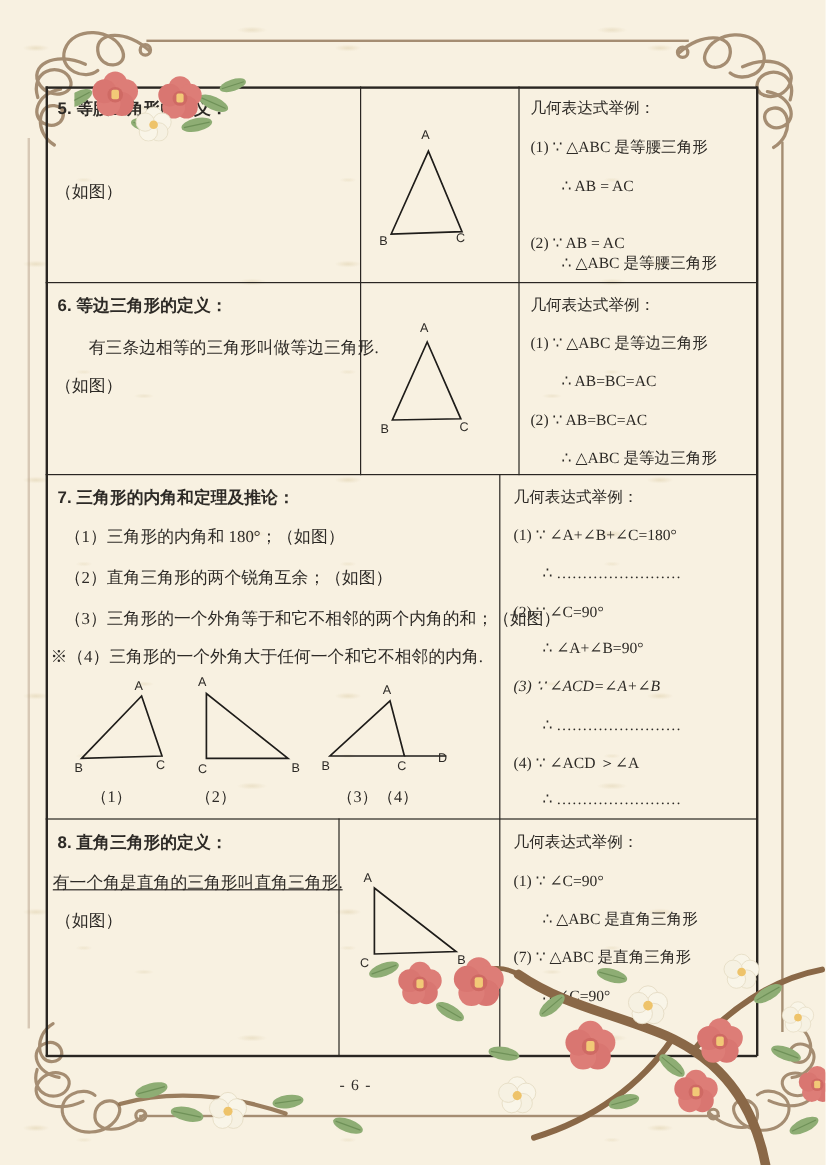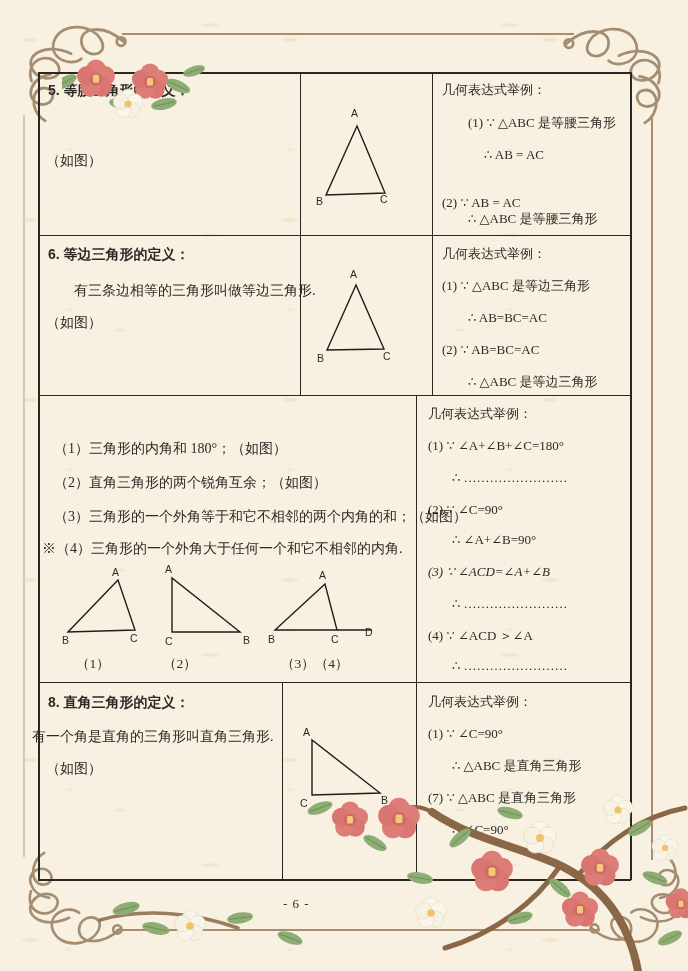--- a/index.html
+++ b/index.html
@@ -101,40 +101,41 @@
 
   <div class="ln bold" style="left:48px; top:82px;">5. 等腰三角形的定义：</div>
   <div class="ln" style="left:46px; top:152px;">（如图）</div>
   <svg class="fig" style="left:300px; top:72px;" width="132" height="163" viewBox="0 0 132 163">
     <path d="M57 54 L26 123 L85 121 Z" fill="none" stroke="#1f1d1a" stroke-width="1.4"></path>
   </svg>
   <span class="lbl" style="left:351px; top:107px;">A</span>
   <span class="lbl" style="left:316px; top:195px;">B</span>
   <span class="lbl" style="left:380px; top:193px;">C</span>
   <div class="ln ex bold" style="left:442px; top:82px; font-weight:normal;">几何表达式举例：</div>
-  <div class="ln ex" style="left:468px; top:115px;text-align:right;">(1) ∵ △ABC 是等腰三角形</div>
-  <div class="ln ex" style="left:484px; top:147px;">∴ AB = AC</div>
+  <div class="ln ex" style="left:442px; top:115px;text-align:right;">(1) ∵ △ABC 是等腰三角形</div>
+  <div class="ln ex" style="left:468px; top:147px;">∴ AB = AC</div>
   <div class="ln ex" style="left:442px; top:179px;margin-top:16px;">(2) ∵ AB = AC</div>
   <div class="ln ex" style="left:468px; top:211px;">∴ △ABC 是等腰三角形</div>
 
   <div class="ln bold" style="left:48px; top:246px;">6. 等边三角形的定义：</div>
   <div class="ln" style="left:74px; top:282px;">有三条边相等的三角形叫做等边三角形.</div>
   <div class="ln" style="left:46px; top:314px;">（如图）</div>
   <svg class="fig" style="left:300px; top:235px;" width="132" height="160" viewBox="0 0 132 160">
     <path d="M56 50 L27 115 L84 114 Z" fill="none" stroke="#1f1d1a" stroke-width="1.4"></path>
   </svg>
   <span class="lbl" style="left:350px; top:268px;">A</span>
   <span class="lbl" style="left:317px; top:352px;">B</span>
   <span class="lbl" style="left:383px; top:350px;">C</span>
   <div class="ln ex" style="left:442px; top:246px;">几何表达式举例：</div>
   <div class="ln ex" style="left:442px; top:278px;">(1) ∵ △ABC 是等边三角形</div>
   <div class="ln ex" style="left:468px; top:310px;">∴ AB=BC=AC</div>
   <div class="ln ex" style="left:442px; top:342px;">(2) ∵ AB=BC=AC</div>
   <div class="ln ex" style="left:468px; top:374px;">∴ △ABC 是等边三角形</div>
 
+  <div class="ln bold" style="left:48px; top:406px;">7. 三角形的内角和定理及推论：</div>
   <div class="ln" style="left:54px; top:440px;">（1）三角形的内角和 180°；（如图）</div>
   <div class="ln" style="left:54px; top:474px;">（2）直角三角形的两个锐角互余；（如图）</div>
   <div class="ln" style="left:54px; top:508px;text-align:right;">（3）三角形的一个外角等于和它不相邻的两个内角的和；（如图）</div>
   <div class="ln" style="left:42px; top:540px;">※（4）三角形的一个外角大于任何一个和它不相邻的内角.</div>
   <svg class="fig" style="left:38px; top:558px;" width="378" height="100" viewBox="0 0 378 100">
     <path d="M80 22 L30 74 L97 72 Z" fill="none" stroke="#1f1d1a" stroke-width="1.4"></path>
     <path d="M134 20 L134 74 L202 74 Z" fill="none" stroke="#1f1d1a" stroke-width="1.4"></path>
     <path d="M287 26 L237 72 L299 72 Z" fill="none" stroke="#1f1d1a" stroke-width="1.4"></path>
     <path d="M299 72 L334 72" fill="none" stroke="#1f1d1a" stroke-width="1.4"></path>
   </svg>
@@ -155,21 +156,21 @@
   <div class="ln ex" style="left:428px; top:438px;">(1) ∵ ∠A+∠B+∠C=180°</div>
   <div class="ln ex" style="left:452px; top:470px;">∴ ……………………</div>
   <div class="ln ex" style="left:428px; top:502px;">(2) ∵ ∠C=90°</div>
   <div class="ln ex" style="left:452px; top:532px;">∴ ∠A+∠B=90°</div>
   <div class="ln ex" style="left:428px; top:564px;font-style:italic;">(3) ∵ ∠ACD=∠A+∠B</div>
   <div class="ln ex" style="left:452px; top:596px;">∴ ……………………</div>
   <div class="ln ex" style="left:428px; top:628px;">(4) ∵ ∠ACD ＞∠A</div>
   <div class="ln ex" style="left:452px; top:658px;">∴ ……………………</div>
 
   <div class="ln bold" style="left:48px; top:694px;">8. 直角三角形的定义：</div>
-  <div class="ln" style="left:32px; top:728px;">有一个角是直角的三角形叫直角三角形.</div>
+  <div class="ln" style="left:44px; top:728px;text-decoration:underline;">有一个角是直角的三角形叫直角三角形.</div>
   <div class="ln" style="left:46px; top:760px;">（如图）</div>
   <svg class="fig" style="left:282px; top:682px;" width="134" height="197" viewBox="0 0 134 197">
     <path d="M30 58 L30 113 L98 111 Z" fill="none" stroke="#1f1d1a" stroke-width="1.4"></path>
   </svg>
   <span class="lbl" style="left:303px; top:726px;">A</span>
   <span class="lbl" style="left:300px; top:797px;">C</span>
   <span class="lbl" style="left:381px; top:794px;">B</span>
   <div class="ln ex" style="left:428px; top:694px;">几何表达式举例：</div>
   <div class="ln ex" style="left:428px; top:726px;">(1) ∵ ∠C=90°</div>
   <div class="ln ex" style="left:452px; top:758px;">∴ △ABC 是直角三角形</div>

